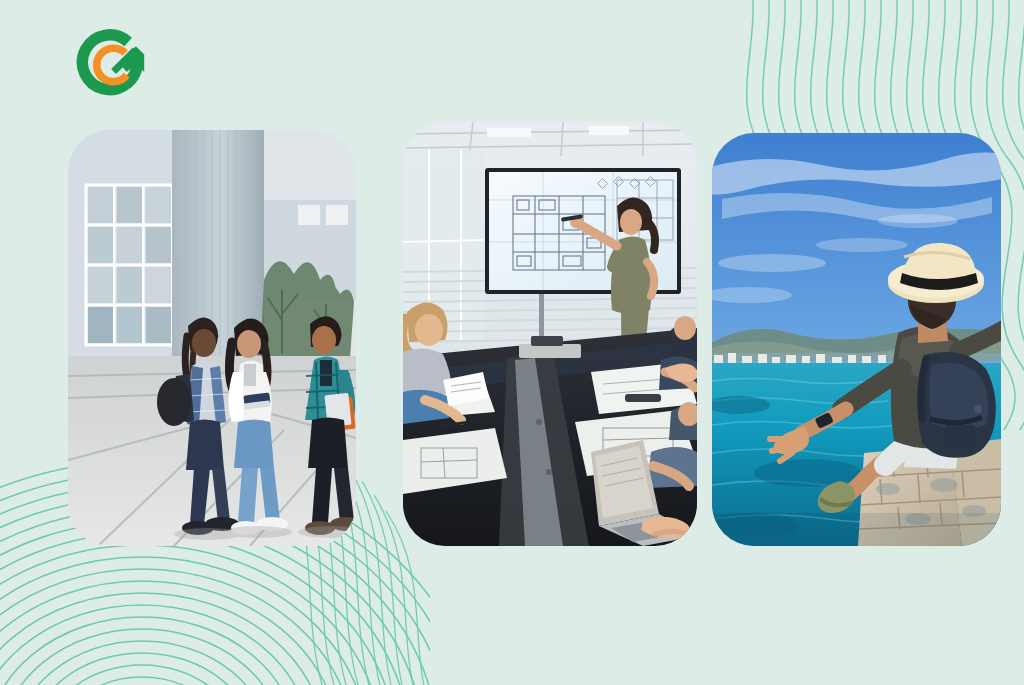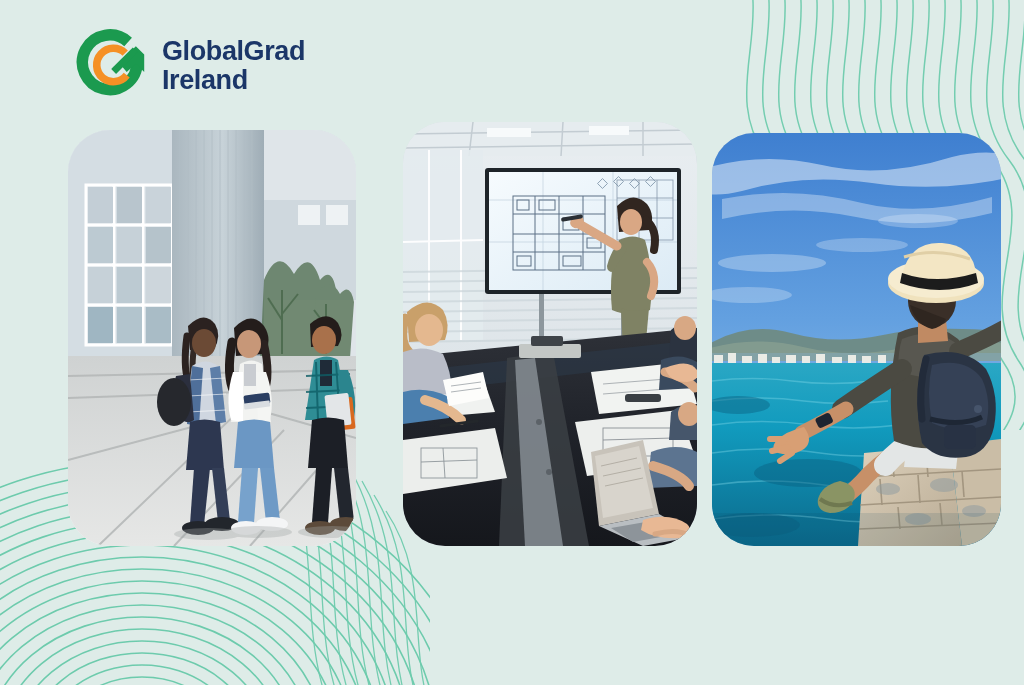--- a/index.html
+++ b/index.html
@@ -137,21 +137,20 @@
     <svg class="logo-mark" viewBox="0 0 100 100" aria-hidden="true">
 
       <path d="M78 22 A 36 36 0 1 0 86 50 L 86 50" fill="none" stroke="#1b9a4f" stroke-width="15" stroke-linecap="butt" transform="rotate(-8 50 50)"></path>
 
       <path d="M62 46 L 84 24 L 95 35 L 95 58 L 84 47 L 72 58 Z" fill="#1b9a4f"></path>
 
       <path d="M70 33 A 22 22 0 1 0 72 62" fill="none" stroke="#f59025" stroke-width="10" stroke-linecap="butt"></path>
 
       <path d="M58 54 L 80 32" stroke="#1b9a4f" stroke-width="9" fill="none" stroke-linecap="square"></path>
     </svg>
-    <div class="logo-text"><span>GlobalGrad</span><br><span>Ireland</span></div>
   </div>
 
   <div class="photo" id="photo-campus">
     <svg viewBox="0 0 288 416" preserveAspectRatio="xMidYMid slice" aria-hidden="true">
       <defs>
         <linearGradient id="skyP1" x1="0" y1="0" x2="0" y2="1">
           <stop offset="0%" stop-color="#e8eef2"></stop>
             <stop offset="100%" stop-color="#ffffff"></stop>
         </linearGradient>
         <linearGradient id="metalP1" x1="0" y1="0" x2="1" y2="0">

